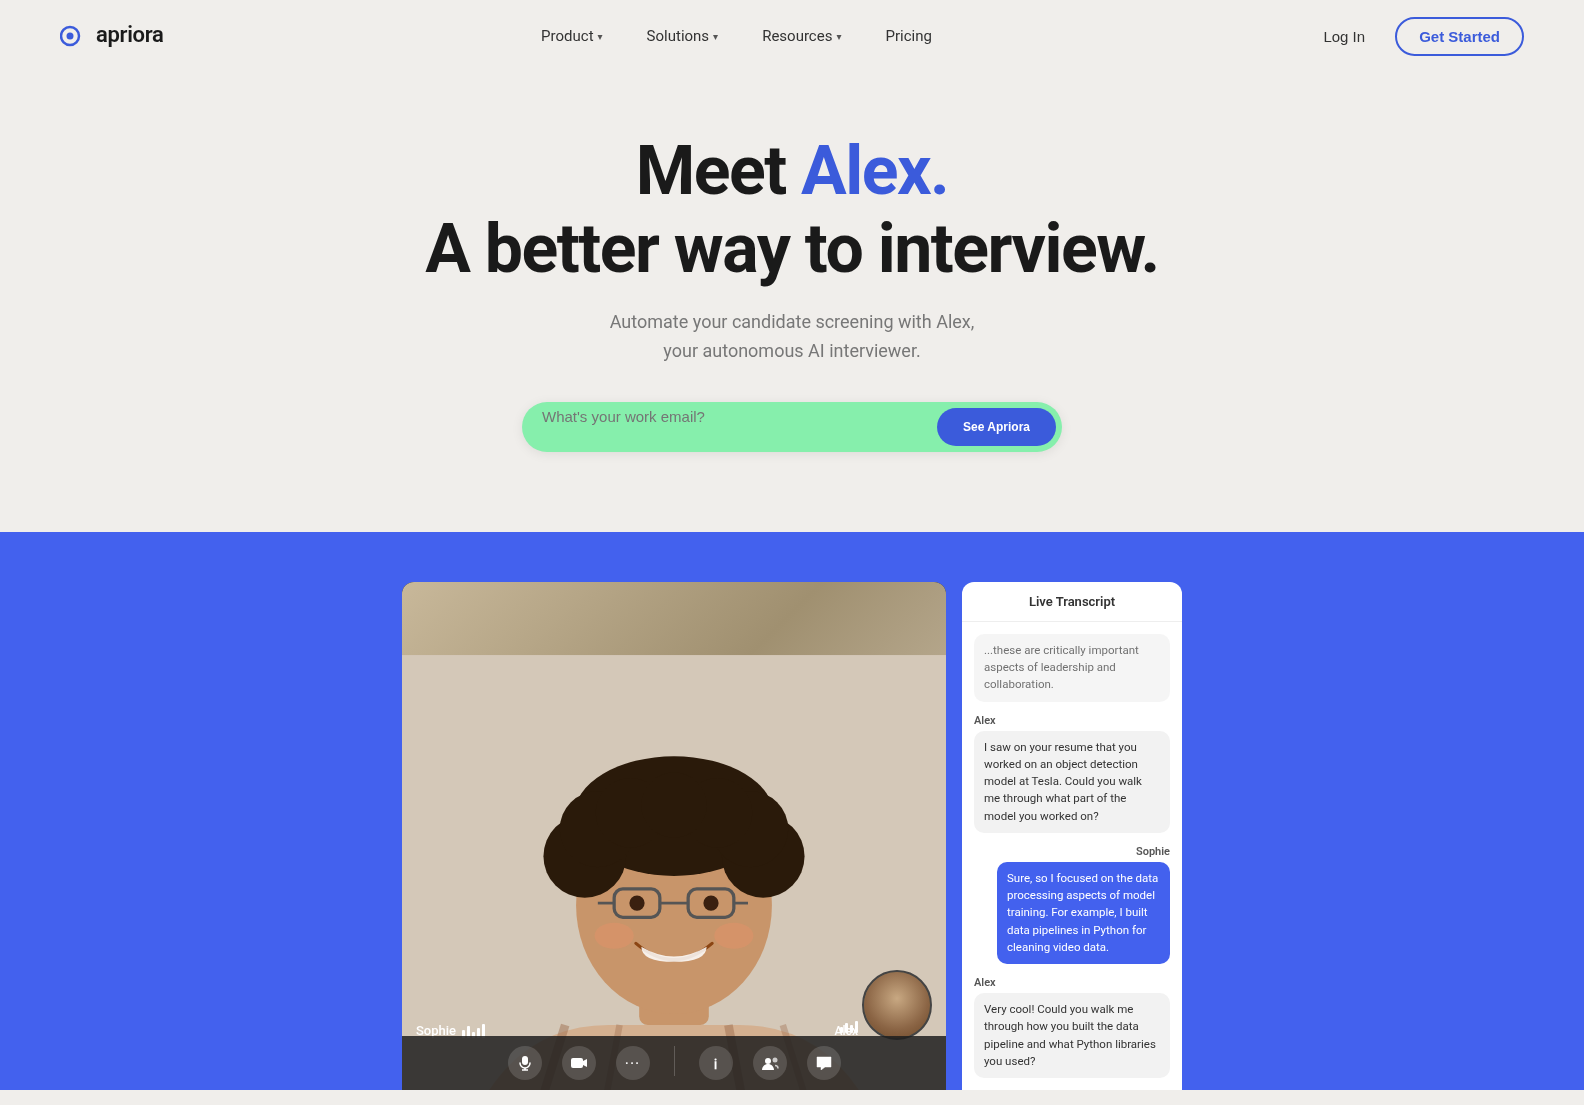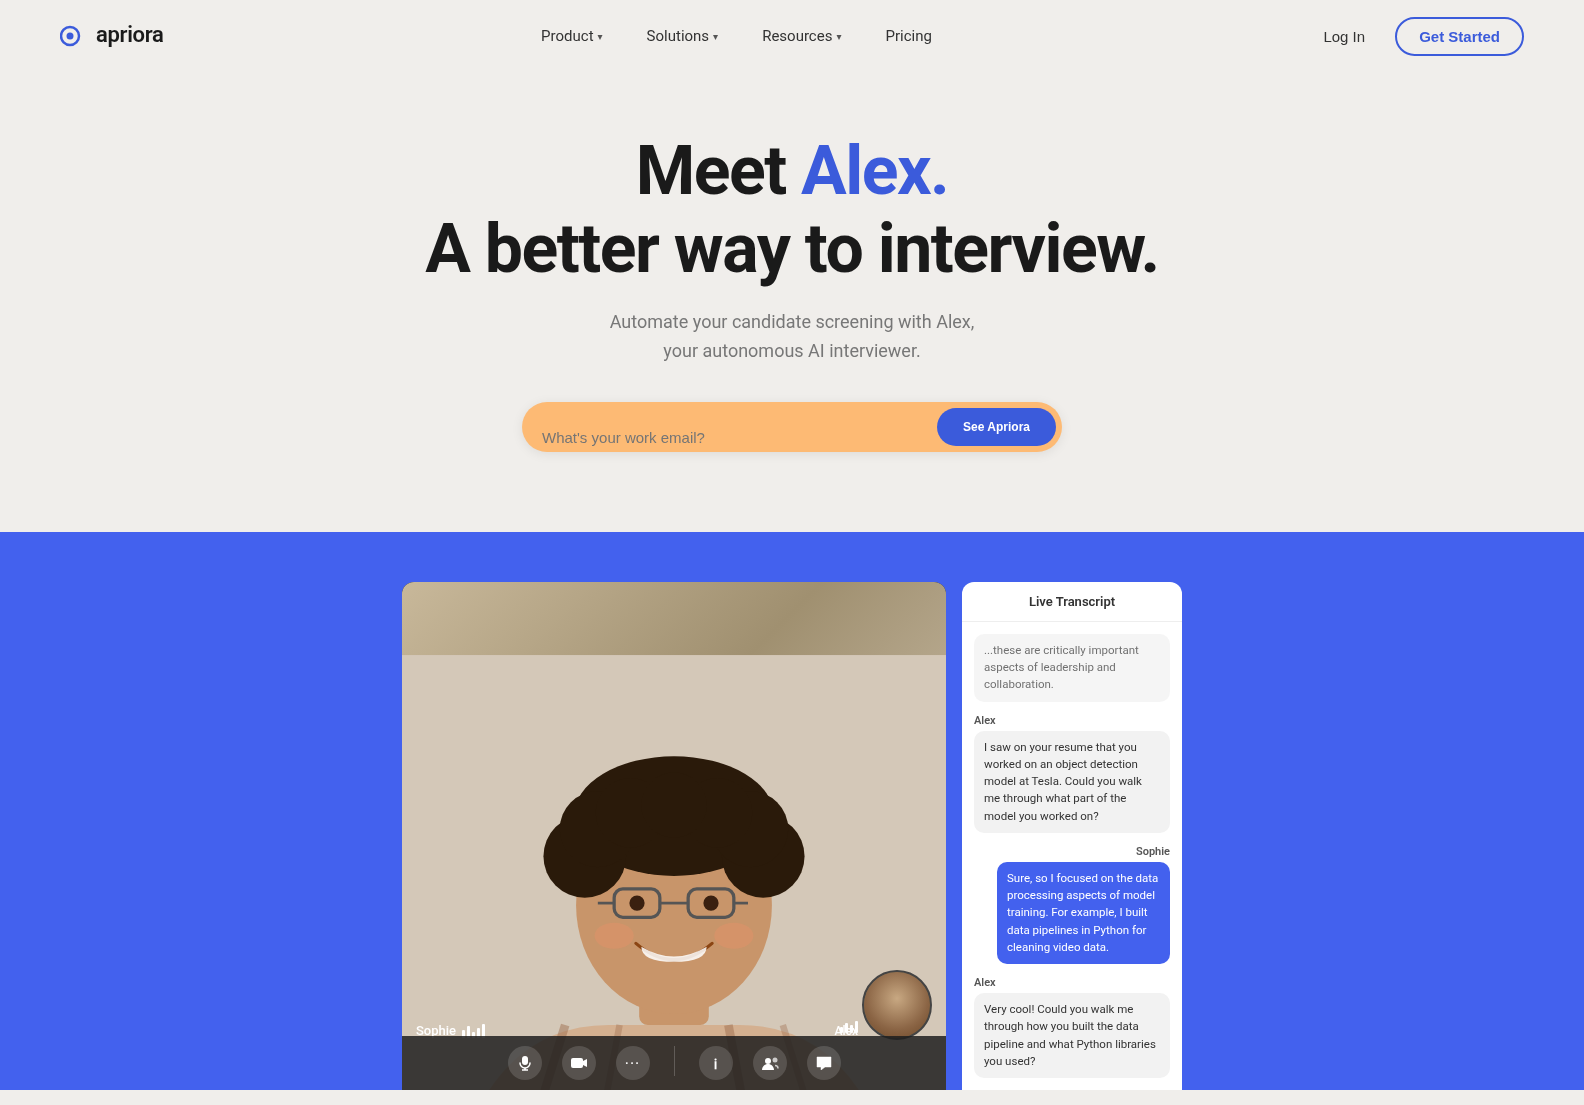--- a/index.html
+++ b/index.html
@@ -105,27 +105,27 @@
       margin-top: 20px;
       line-height: 1.6;
     }
     .hero-cta {
       margin-top: 36px;
       display: flex;
       justify-content: center;
     }
     .email-form {
       display: flex;
-      background: #fdba74;
+      background: #86efac;
       border-radius: 40px;
       overflow: hidden;
       padding: 6px 6px 6px 20px;
       width: 540px;
       box-shadow: 0 2px 12px rgba(0,0,0,0.08);
-      align-items: flex-end;
+      align-items: flex-start;
     }
     .email-input {
       flex: 1;
       border: none;
       outline: none;
       font-size: 15px;
       color: #555;
       background: transparent;
     }
     .btn-see-apriora {

